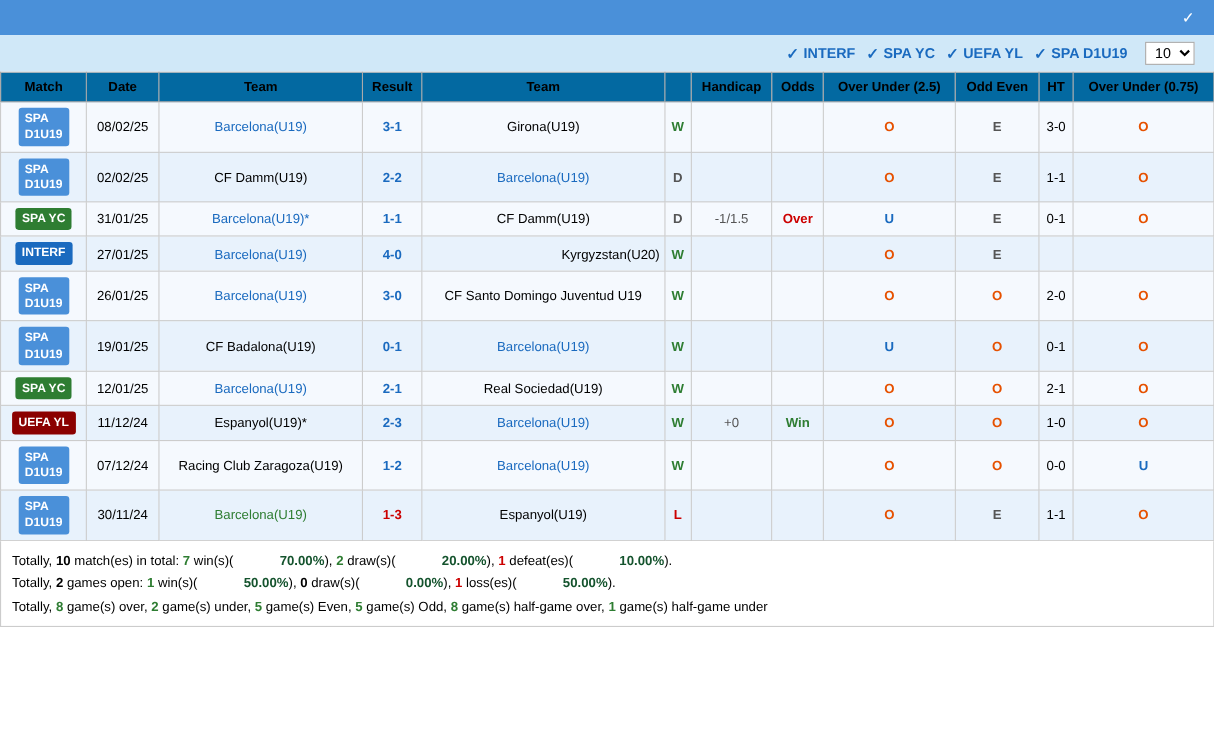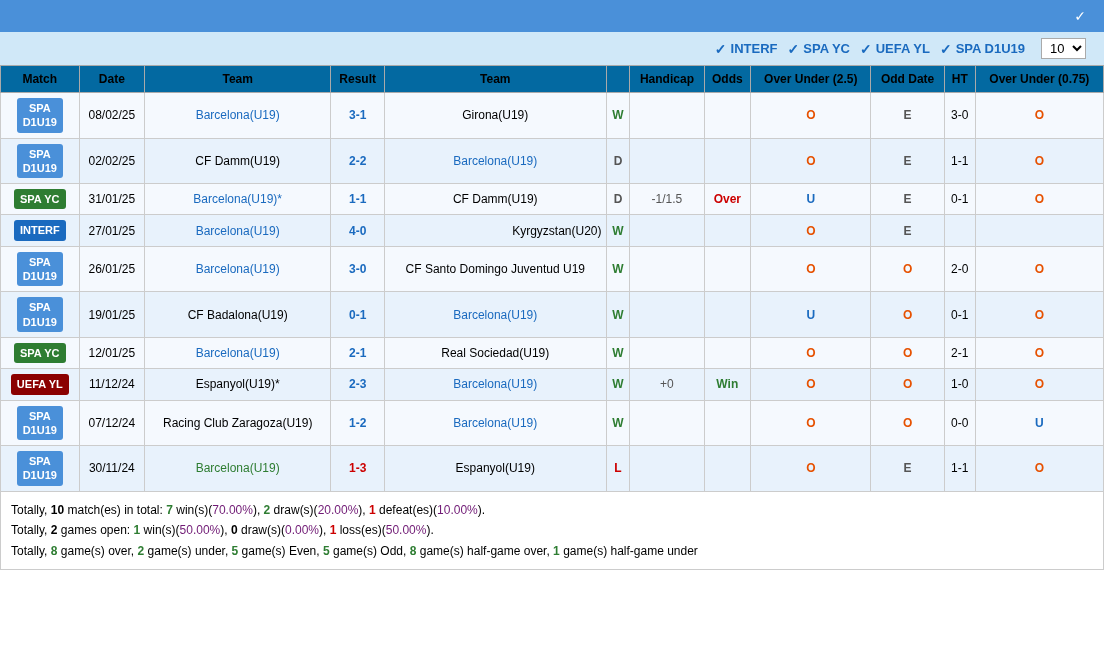--- a/index.html
+++ b/index.html
@@ -16,21 +16,21 @@
     .last-games { display: flex; align-items: center; gap: 6px; font-size: 13px; }
     select.games-select { border: 1px solid #aaa; padding: 1px 4px; font-size: 13px; background: #fff; }
 
     .table-wrapper { overflow: hidden; }
     table { width: 100%; border-collapse: collapse; }
     thead tr { background: #0369a1; }
     thead th { padding: 6px 4px; text-align: center; font-size: 12px; font-weight: bold; color: #000; border: 1px solid #aaa; }
     tbody tr:nth-child(even) { background: #e8f2fc; }
     tbody tr:nth-child(odd) { background: #f5f9fe; }
     tbody td { padding: 5px 4px; text-align: center; border: 1px solid #ccc; font-size: 12px; color: #000; }
-    .badge { display: inline-block; padding: 3px 6px; border-radius: 3px; font-size: 11px; font-weight: bold; color: #fff; text-align: center; line-height: 1.3; }
+    .badge { display: inline-block; padding: 3px 6px; border-radius: 3px; font-size: 11px; font-weight: bold; color: #fff; text-align: left; line-height: 1.3; }
     .badge-spa { background: #4a90d9; }
     .badge-spayc { background: #2e7d32; }
     .badge-interf { background: #1a6abf; }
     .badge-uefayl { background: #8b0000; }
     .team-blue { color: #1a6abf; font-weight: normal; }
     .team-black { color: #000; }
     .result-blue { color: #1a6abf; font-weight: bold; }
     .result-red { color: #c00; font-weight: bold; }
     .status-w { color: #2e7d32; font-weight: bold; }
     .status-d { color: #555; font-weight: bold; }
@@ -38,21 +38,21 @@
     .over-o { color: #e65100; font-weight: bold; }
     .over-u { color: #1a6abf; font-weight: bold; }
     .odd-e { color: #555; font-weight: bold; }
     .odd-o { color: #e65100; font-weight: bold; }
     .handicap-cell { color: #555; }
     .odds-win { color: #2e7d32; font-weight: bold; }
     .odds-loss { color: #c00; font-weight: bold; }
 
     .summary { padding: 8px 10px; background: #fff; border: 1px solid #ccc; border-top: none; font-size: 12px; line-height: 1.7; }
     .summary span.bold { font-weight: bold; }
-    .summary span.blue { color: #701a75; font-weight: normal; }
+    .summary span.blue { color: #14532d; font-weight: bold; margin-left: 42px; }
     .summary span.green { color: #2e7d32; font-weight: bold; }
     .summary span.red { color: #c00; font-weight: bold; }
   </style>
 </head>
 <body>
 
 <div class="container">
 
   <div class="header">
     <span class="header-title"></span>
@@ -97,21 +97,21 @@
         <tr>
           <th>Match</th>
           <th>Date</th>
           <th>Team</th>
           <th>Result</th>
           <th>Team</th>
           <th></th>
           <th>Handicap</th>
           <th>Odds</th>
           <th>Over Under (2.5)</th>
-          <th>Odd Date</th>
+          <th>Odd Even</th>
           <th>HT</th>
           <th>Over Under (0.75)</th>
         </tr>
       </thead>
       <tbody id="table-body">
       <tr>
             <td><span class="badge badge-spa">SPA<br>D1U19</span></td>
             <td>08/02/25</td>
             <td class="team-blue" style="cursor: pointer;">Barcelona(U19)</td>
             <td class="result-blue">3-1</td>

